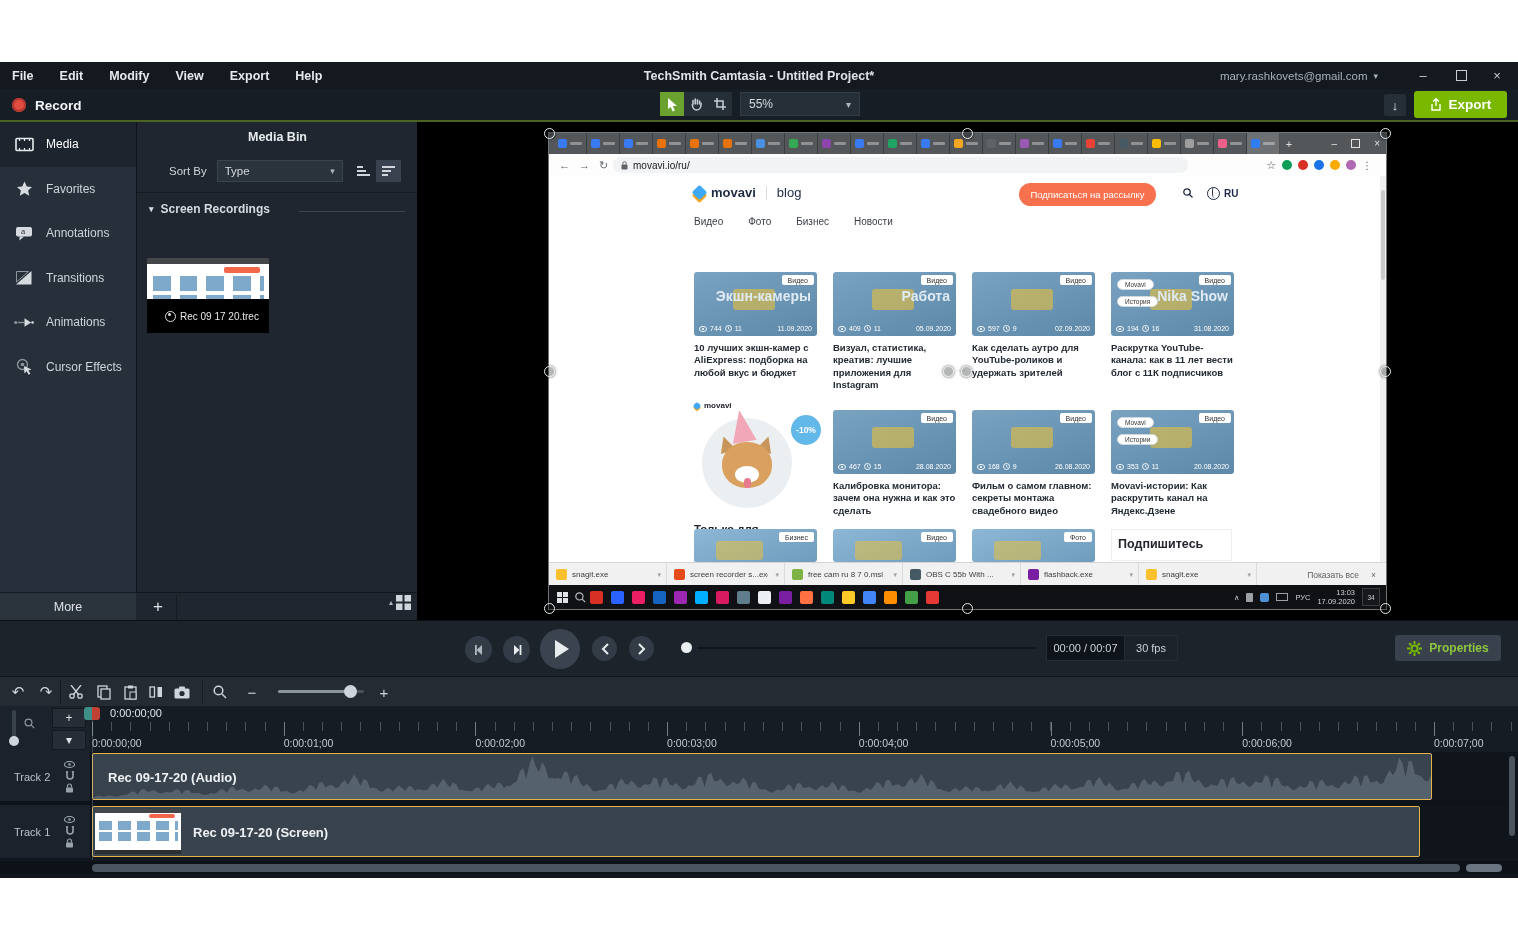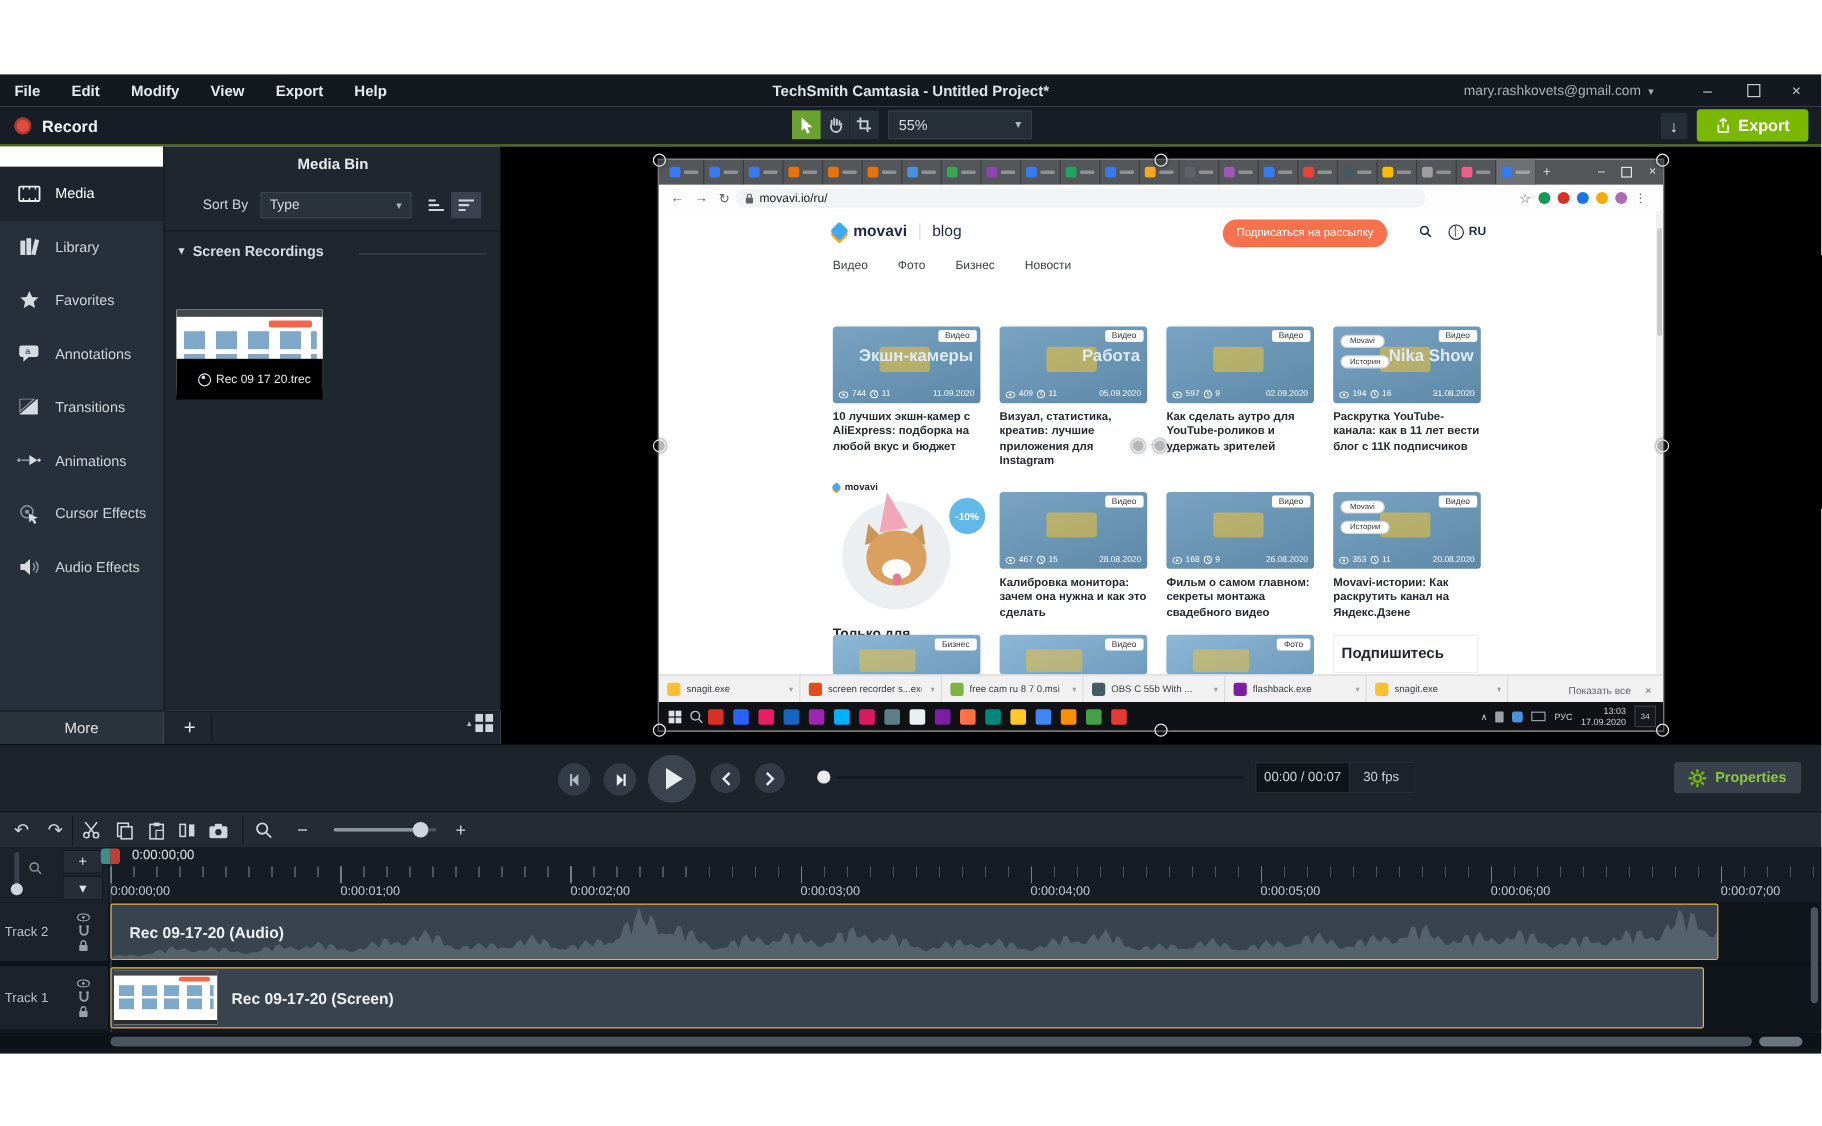--- a/index.html
+++ b/index.html
@@ -30,21 +30,21 @@
   .zoom-select{position:absolute;left:740px;top:3px;width:120px;height:24px;background:#262e38;border:1px solid #343d47;
         color:#d6dbe0;font-size:12px;display:flex;align-items:center;padding:0 8px;box-sizing:border-box;}
   .zoom-select .caret{margin-left:auto;color:#aeb6be;font-size:10px;}
   .collapse-btn{position:absolute;left:1384px;top:5px;width:22px;height:22px;background:#262e38;color:#dfe3e7;
         display:flex;align-items:center;justify-content:center;font-size:13px;border-radius:2px;}
   .export-btn{position:absolute;left:1414px;top:2px;width:93px;height:27px;background:#7ab800;border-radius:3px;
         display:flex;align-items:center;justify-content:center;gap:7px;color:#fff;font-size:13.5px;font-weight:bold;}
   .green-line{position:absolute;left:0;top:120px;width:1518px;height:2px;background:#4d6322;}
 
   
-  .sidebar{position:absolute;left:0;top:122px;width:136px;height:470px;background:#27303a;margin-top:17px;}
+  .sidebar{position:absolute;left:0;top:122px;width:136px;height:470px;background:#27303a;}
   .side-item{position:relative;height:44.5px;display:flex;align-items:center;gap:12px;padding-left:14px;
         color:#ced4da;font-size:12px;}
   .side-item.sel{background:#1d242d;color:#fff;}
   .side-ico{width:20px;display:flex;justify-content:center;}
   .side-more{position:absolute;left:0;top:592px;width:136px;height:28px;background:#2b333d;border-top:1px solid #171c23;
         display:flex;align-items:center;justify-content:center;color:#dfe3e7;font-size:12.5px;}
 
   
   .mediabin{position:absolute;left:136px;top:122px;width:281px;height:470px;background:#20262f;border-left:1px solid #12161c;}
   .mb-title{height:30px;display:flex;align-items:center;justify-content:center;color:#e8ebee;font-size:12.5px;font-weight:bold;}
@@ -225,21 +225,21 @@
         background:repeating-linear-gradient(90deg,#737d87 0 1px,transparent 1px 191.7px);}
   .ruler-label{position:absolute;top:31px;font-size:10.5px;color:#c2cad2;white-space:nowrap;}
   .playhead-line{position:absolute;left:92px;top:2px;width:1px;height:152px;background:rgba(150,165,175,.35);z-index:5;}
   .ph-head{position:absolute;left:84px;top:1px;display:flex;z-index:6;}
   .ph-teal{width:8px;height:13px;background:#3f8f89;border-radius:3px 0 0 3px;}
   .ph-red{width:8px;height:13px;background:#c14034;border-radius:0 3px 3px 0;}
   .ph-label{position:absolute;left:110px;top:1px;color:#dfe4e9;font-size:11px;z-index:6;}
 
   .track-row{position:absolute;left:0;width:1518px;background:#10151c;}
   .track-head{position:absolute;left:0;top:0;width:90px;height:100%;background:#1b222b;border-right:1px solid #0d1218;}
-  .track-name{position:absolute;left:4px;top:50%;transform:translateY(-50%);color:#b9c1c9;font-size:11px;}
+  .track-name{position:absolute;left:14px;top:50%;transform:translateY(-50%);color:#b9c1c9;font-size:11px;}
   .track-icons{position:absolute;left:64px;top:50%;transform:translateY(-50%);display:flex;flex-direction:column;
         gap:3px;align-items:center;}
   .clip{position:absolute;top:1px;background:#39434e;border:1px solid #e3b549;border-radius:2px;box-sizing:border-box;}
   .clip-label{position:absolute;left:15px;top:50%;transform:translateY(-50%);color:#eef1f4;font-size:13px;
         font-weight:bold;white-space:nowrap;z-index:3;}
   .clip-label.screen{left:100px;}
   .wave{position:absolute;left:0;bottom:0;width:100%;height:46px;}
   .track-gap{position:absolute;left:0;width:1518px;height:4px;background:#0e1319;}
   .hscroll{position:absolute;left:0;top:155px;width:1518px;height:13px;background:#0d1218;}
   .hscroll .thumb{position:absolute;left:92px;top:3px;width:1368px;height:8px;background:#4b555f;border-radius:4px;}
@@ -314,30 +314,20 @@
       <span class="side-ico">
           <svg width="19" height="15" viewBox="0 0 19 15">
             <rect x="1" y="1.5" width="17" height="12" rx="1" fill="none" stroke="#e8ebee" stroke-width="1.6"></rect>
             <path d="M4.5 1.5v2.4M9.5 1.5v2.4M14.5 1.5v2.4M4.5 11.1v2.4M9.5 11.1v2.4M14.5 11.1v2.4" stroke="#e8ebee" stroke-width="1.2"></path>
           </svg>
         </span>
       <span>Media</span>
     </div>
     <div class="side-item">
       <span class="side-ico">
-          <svg width="17" height="15" viewBox="0 0 17 15">
-            <rect x="1" y="2.5" width="4" height="12" fill="#d6dbe0"></rect>
-            <rect x="6" y="0.5" width="4" height="14" fill="#d6dbe0"></rect>
-            <rect x="11.5" y="1.5" width="3.6" height="13" fill="#d6dbe0" transform="rotate(14 13.3 8)"></rect>
-          </svg>
-        </span>
-      <span>Library</span>
-    </div>
-    <div class="side-item">
-      <span class="side-ico">
           <svg width="17" height="16" viewBox="0 0 17 16">
             <path d="M8.5 0.5l2.3 4.9 5.2.6-3.9 3.5 1.1 5.2-4.7-2.7-4.7 2.7 1.1-5.2L1 6l5.2-.6z" fill="#d6dbe0"></path>
           </svg>
         </span>
       <span>Favorites</span>
     </div>
     <div class="side-item">
       <span class="side-ico">
           <svg width="18" height="15" viewBox="0 0 18 15">
             <rect x="1" y="1" width="16" height="9.5" rx="2" fill="#d6dbe0"></rect>
@@ -369,29 +359,20 @@
     </div>
     <div class="side-item">
       <span class="side-ico">
           <svg width="17" height="17" viewBox="0 0 17 17">
             <circle cx="6.5" cy="6.5" r="5" fill="none" stroke="#8d959e" stroke-width="1.3"></circle>
             <circle cx="6.5" cy="6.5" r="1.8" fill="#8d959e"></circle>
             <path d="M8 8l7.5 3.4-3.1 1 2 3.3-1.8 1-2-3.4-2.2 2.2z" fill="#d6dbe0"></path>
           </svg>
         </span>
       <span>Cursor Effects</span>
-    </div>
-    <div class="side-item">
-      <span class="side-ico">
-          <svg width="17" height="15" viewBox="0 0 17 15">
-            <path d="M1 5h3.4L9 .8v13.4L4.4 10H1z" fill="#d6dbe0"></path>
-            <path d="M11.5 4.5a4 4 0 0 1 0 6M13.8 2.8a7 7 0 0 1 0 9.4" fill="none" stroke="#8d959e" stroke-width="1.3"></path>
-          </svg>
-        </span>
-      <span>Audio Effects</span>
     </div>
   </div>
   <div class="side-more">More</div>
 
   <div class="mediabin">
     <div class="mb-title">Media Bin</div>
     <div class="mb-sortrow">
       <span class="mb-sortlabel">Sort By</span>
       <div class="mb-dropdown">
         <span>Type</span>

